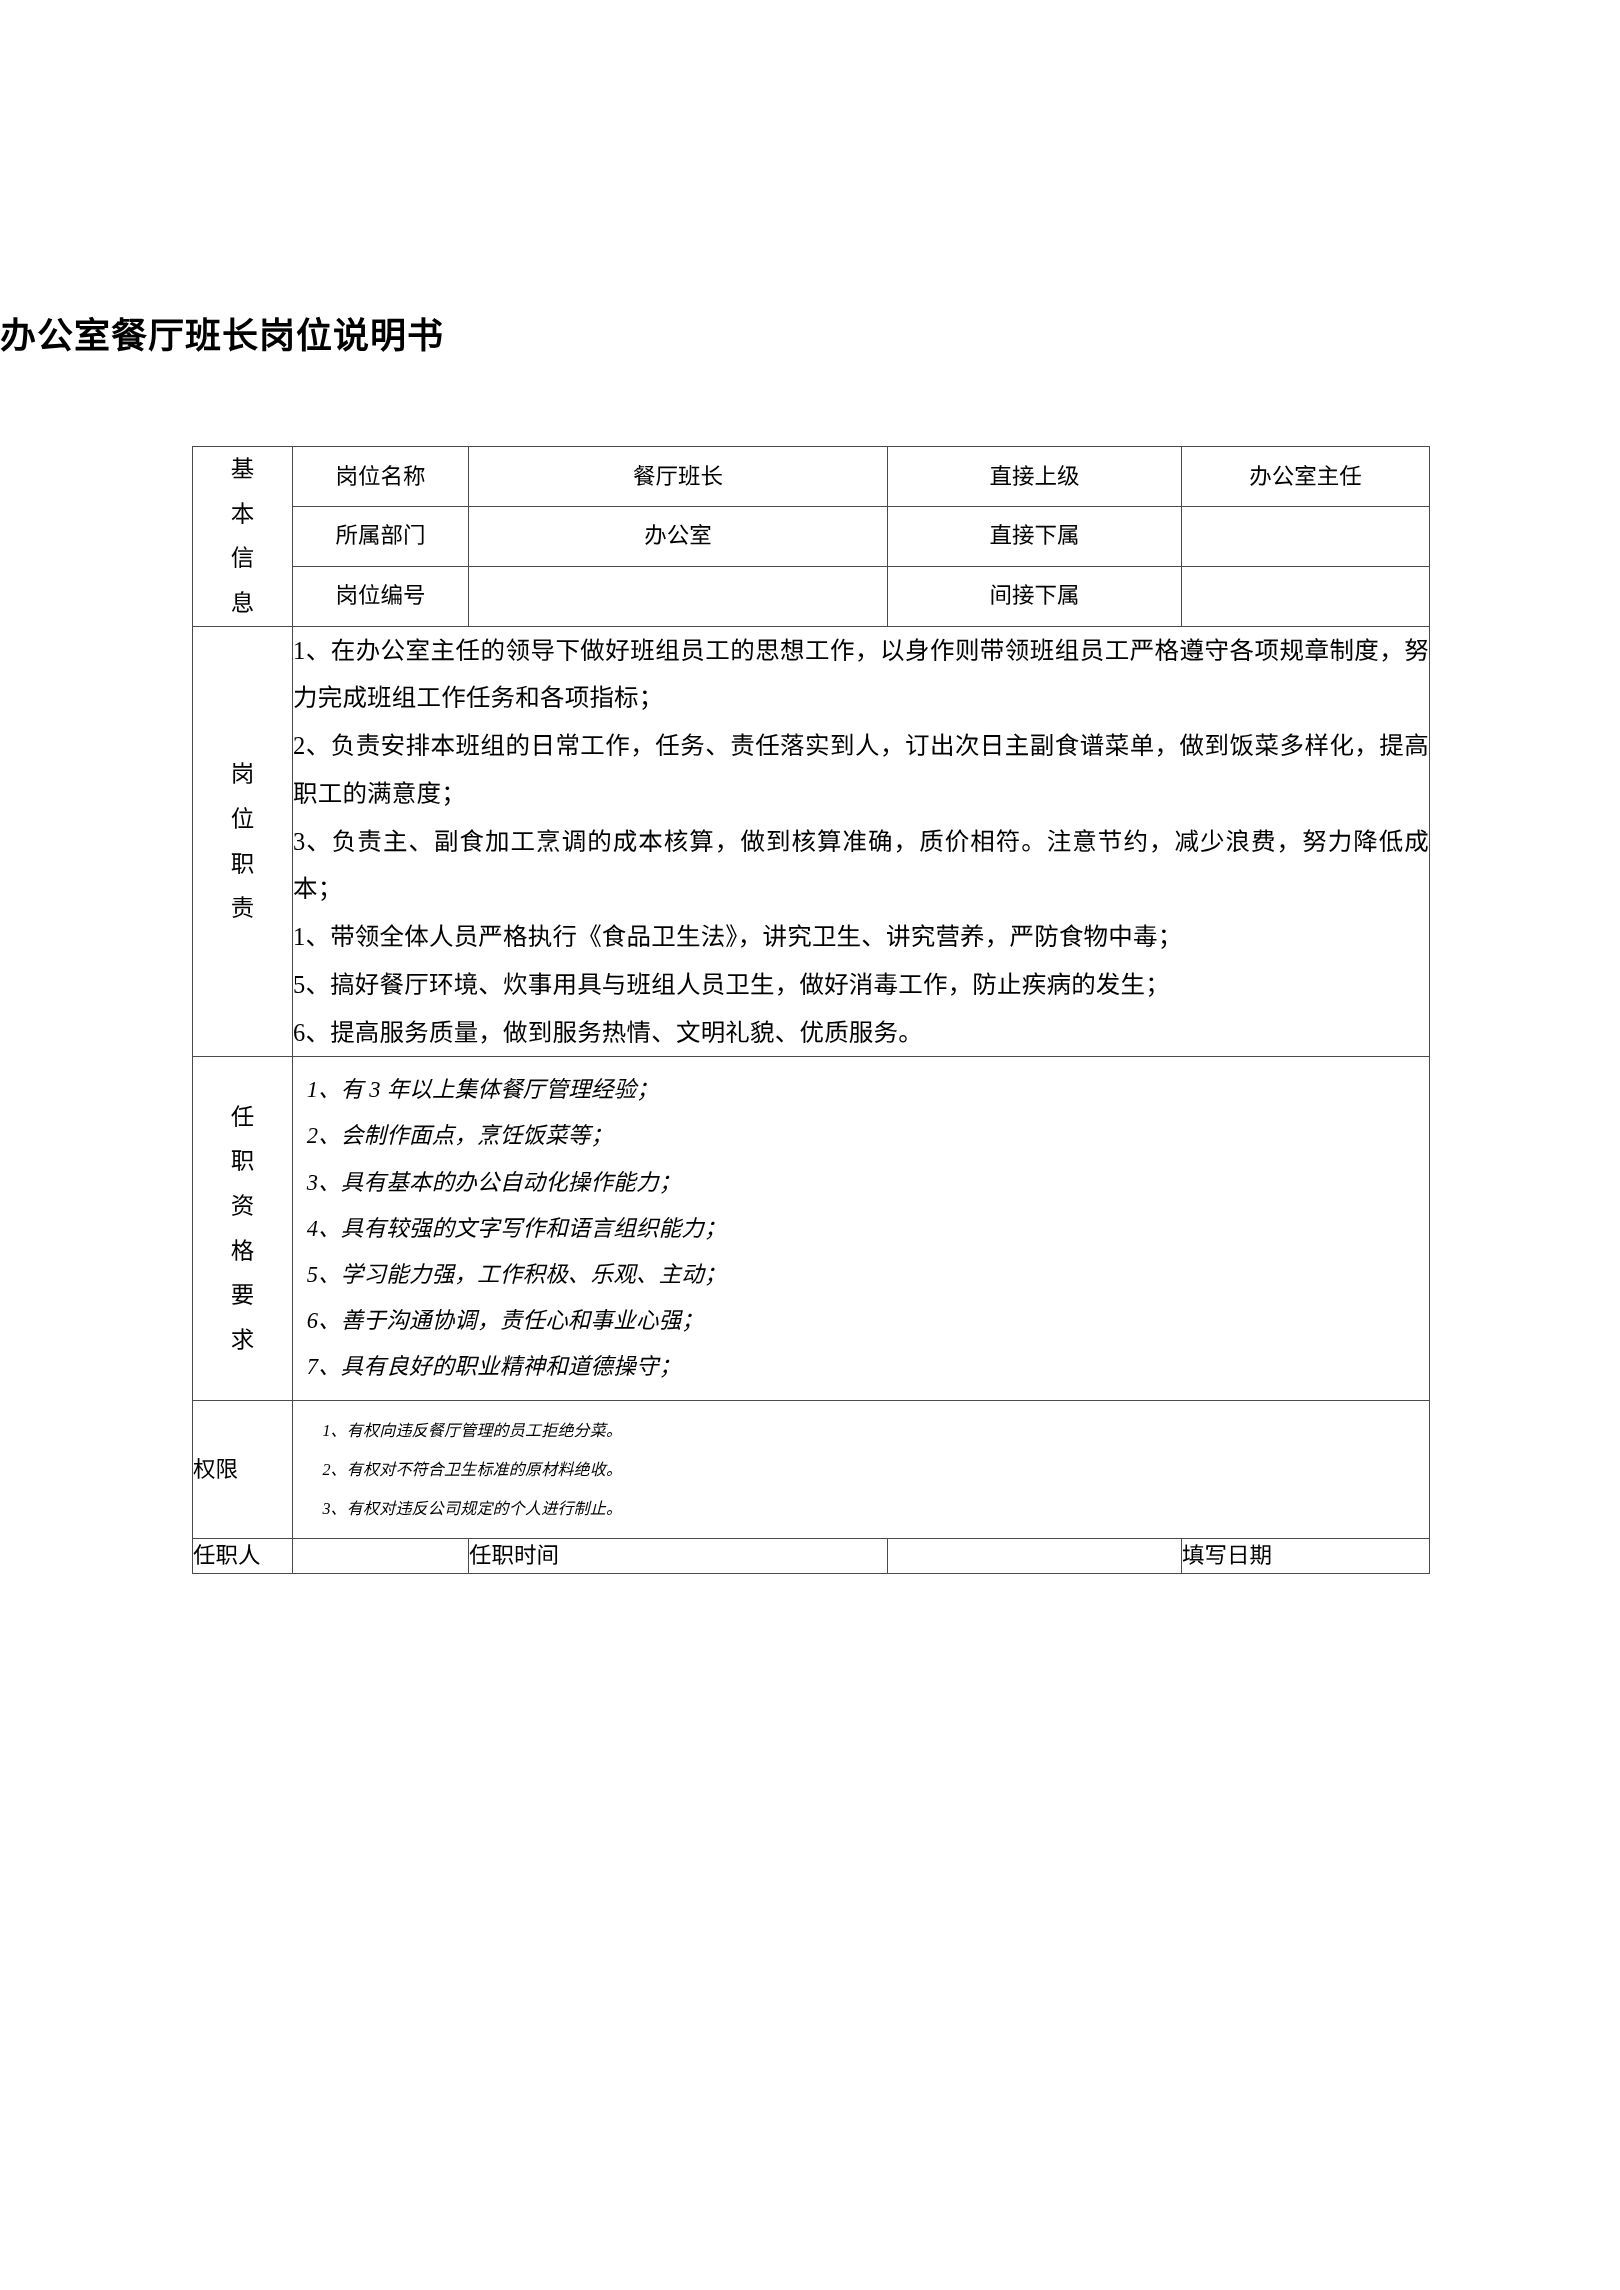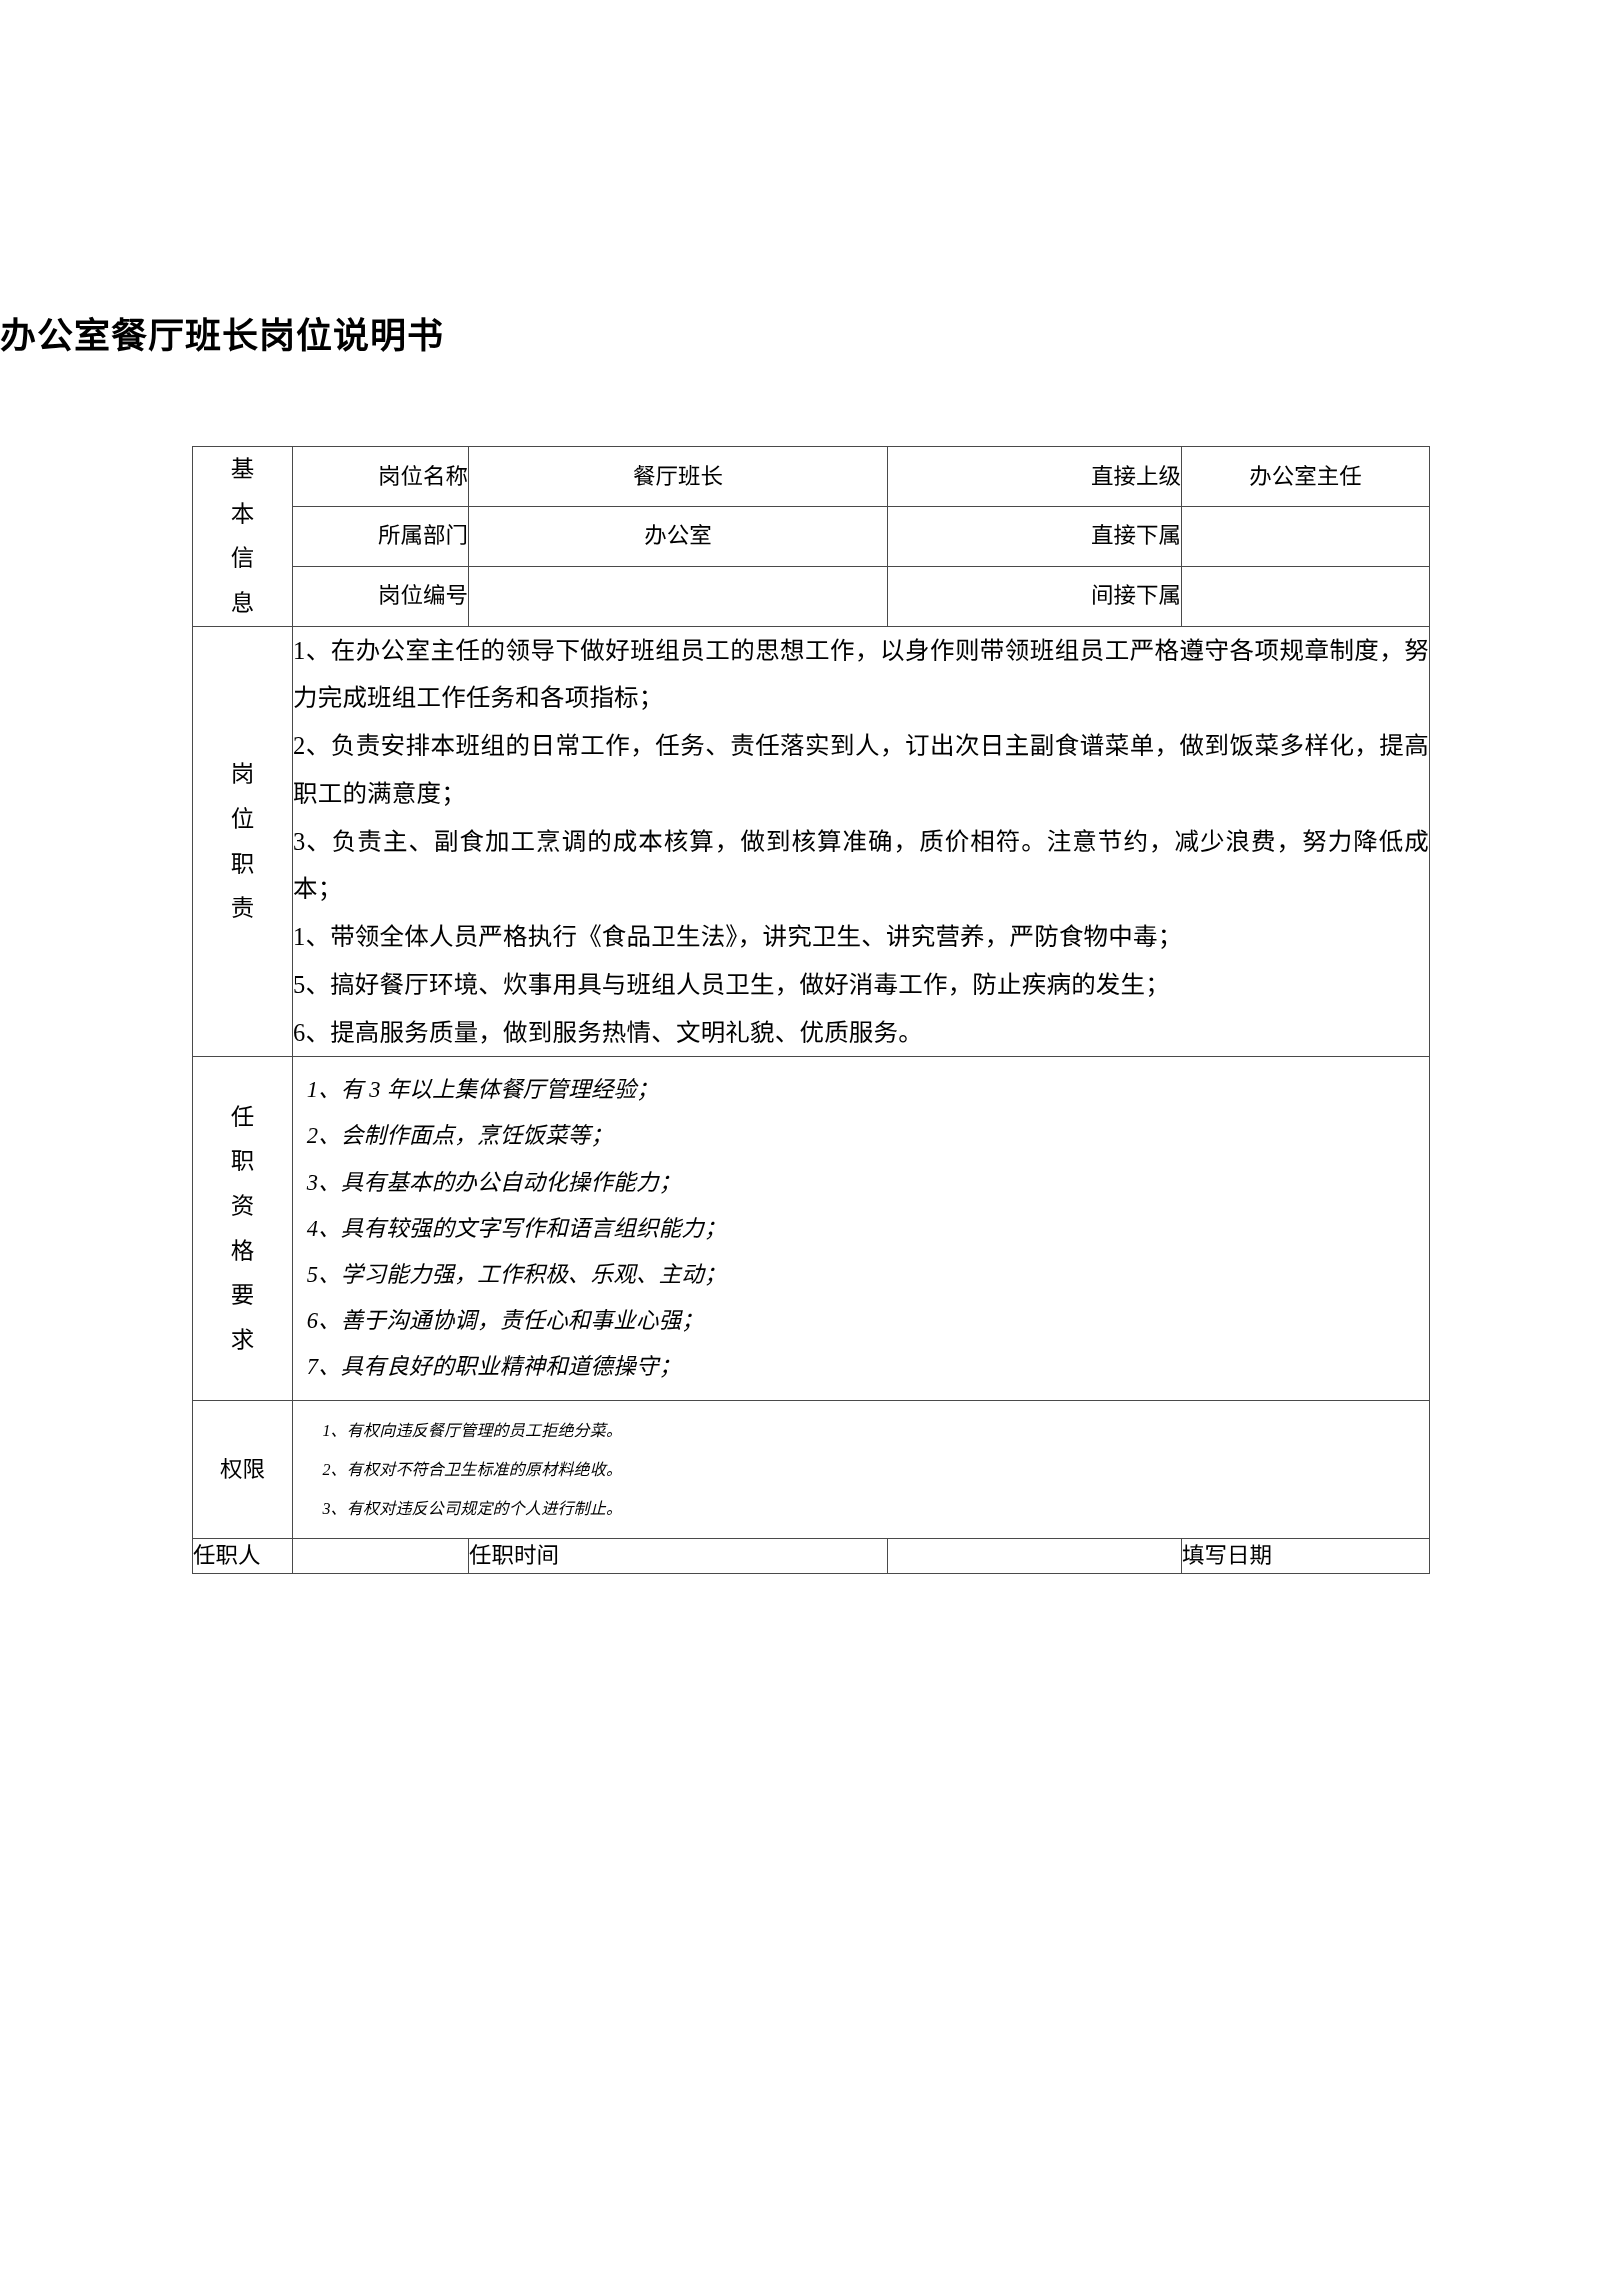--- a/index.html
+++ b/index.html
@@ -66,28 +66,28 @@
     line-height: 1.9;
     font-size: 23.5px;
     letter-spacing: 0;
   }
   .vstack span {
     display: block;
   }
 
   
   .hlabel {
-    text-align: center;
+    text-align: left;
     font-size: 23.5px;
     padding: 7.8px 3.9px;
   }
 
   
   .bi-label {
-    text-align: right;
+    text-align: center;
     font-size: 22.5px;
     padding: 13.7px 5.9px;
   }
   .bi-value {
     text-align: center;
     font-size: 25.5px;
     padding: 13.7px 5.9px;
   }
   .bi-blank {
     padding: 13.7px 5.9px;

